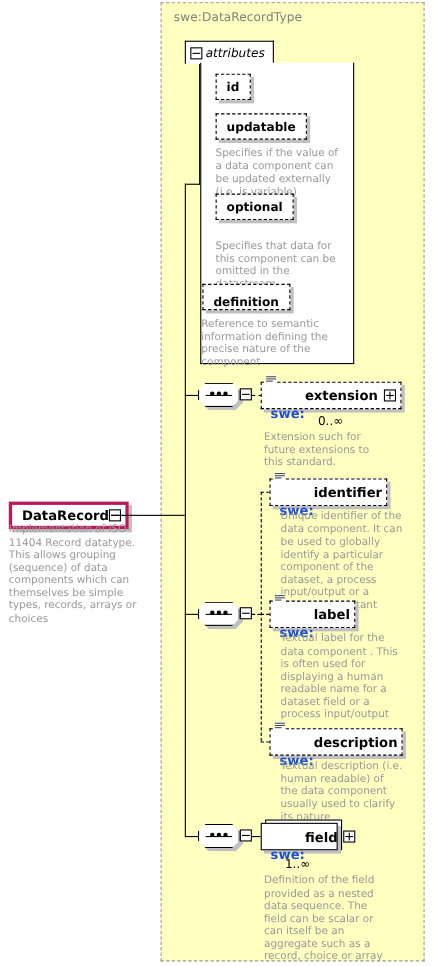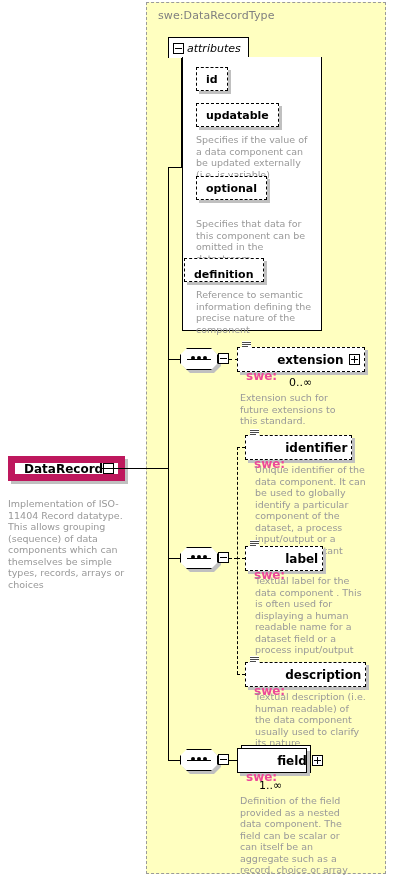--- a/index.html
+++ b/index.html
@@ -132,21 +132,21 @@
     height: 25px;
     display: flex;
     align-items: center;
     padding: 0 4px 0 8px;
     font-size: 12px;
     white-space: nowrap;
     box-shadow: 3px 3px 0 0 #c0c0c0;
   }
   .el-box.optional { border: 1px dashed #000000; }
   .el-box.required { border: 1px solid #000000; }
-  .el-ns { color: #ec4899; font-weight: bold; margin-top: 33px; }
+  .el-ns { color: #1d4ed8; font-weight: bold; margin-top: 33px; }
   .el-nm { color: #000000; font-weight: bold; }
   .el-box .toggle { margin-left: 5px; }
 
   
   .docglyph {
     position: absolute;
     left: 4px;
     top: -7px;
     width: 9px;
     height: 8px;
@@ -218,21 +218,21 @@
     border-radius: 50%;
   }
 
   
   #root-box {
     position: absolute;
     left: 8px;
     top: 456px;
     height: 25px;
     background: #ffffff;
-    border: 7px solid #be185d;
+    border: 3px solid #be185d;
     box-sizing: border-box;
     display: flex;
     align-items: center;
     padding: 0 4px 0 9px;
     font-size: 12px;
     font-weight: bold;
     color: #000;
     white-space: nowrap;
     box-shadow: 3px 3px 0 0 #c0c0c0;
   }
@@ -259,21 +259,21 @@
 </head>
 <body>
 
 <div id="type-container"></div>
 <div id="type-title">swe:DataRecordType</div>
 
 <div id="root-box">
   <span>DataRecord</span>
   <span class="toggle"></span>
 </div>
-<div class="doc" style="left:8px; top:498px; width:130px;">Implementation of ISO-11404 Record datatype. This allows grouping (sequence) of data components which can themselves be simple types, records, arrays or choices</div>
+<div class="doc" style="left:8px; top:476px; width:130px;">Implementation of ISO-11404 Record datatype. This allows grouping (sequence) of data components which can themselves be simple types, records, arrays or choices</div>
 
 <div class="ln h" style="left:101px; top:468px; width:67px;"></div>
 
 <div class="ln v" style="left:168px; top:167px; height:593px;"></div>
 
 <div class="ln v" style="left:181px; top:167px; height:1px;"></div>
 <div class="ln h" style="left:168px; top:167px; width:14px;"></div>
 <div class="ln v" style="left:181px; top:58px; height:110px;"></div>
 
 <div id="attributes-tab">
@@ -292,21 +292,21 @@
 <div class="doc" style="left:196px; top:134px; width:118px;">Specifies if the value of a data component can be updated externally (i.e. is variable)</div>
 
 <div class="attr-box" style="left:196px; top:176px;">
   <span>optional</span>
 </div>
 <div class="doc" style="left:196px; top:218px; width:118px;">Specifies that data for this component can be omitted in the datastream</div>
 
 <div class="attr-box" style="left:184px; top:258px;align-items:flex-end;">
   <span>definition</span>
 </div>
-<div class="doc" style="left:196px; top:289px; width:118px;">Reference to semantic information defining the precise nature of the component</div>
+<div class="doc" style="left:183px; top:289px; width:118px;">Reference to semantic information defining the precise nature of the component</div>
 
 <div class="ln h" style="left:168px; top:359px; width:12px;"></div>
 <div class="seq" style="left:180px; top:348px;">
   <div class="octshadow"></div>
   <div class="oct"></div>
   <div class="bar"></div>
   <div class="dot" style="left:11px;"></div>
   <div class="dot" style="left:17px;"></div>
   <div class="dot" style="left:23px;"></div>
 </div>
@@ -388,13 +388,13 @@
 <span class="toggle" style="position:absolute; left:218px; top:754px;"></span>
 <div class="ln h" style="left:229px; top:760px; width:8px;"></div>
 
 <div class="stack-l1" style="left:241px; top:745px; width:70px; height:28px;"></div>
 <div class="el-box required" style="left:237px; top:748px; width:70px;">
   <span class="el-ns">swe:</span>
   <span class="el-nm">field</span>
   <span class="toggle plus"></span>
 </div>
 <div class="card" style="left:259px; top:779px;">1..∞</div>
-<div class="doc" style="left:240px; top:795px; width:115px;">Definition of the field provided as a nested data component. The field can be scalar or can itself be an aggregate such as a record, choice or array</div>
+<div class="doc" style="left:240px; top:795px; width:115px;">Definition of the field provided as a nested data sequence. The field can be scalar or can itself be an aggregate such as a record, choice or array</div>
 
 </body></html>

